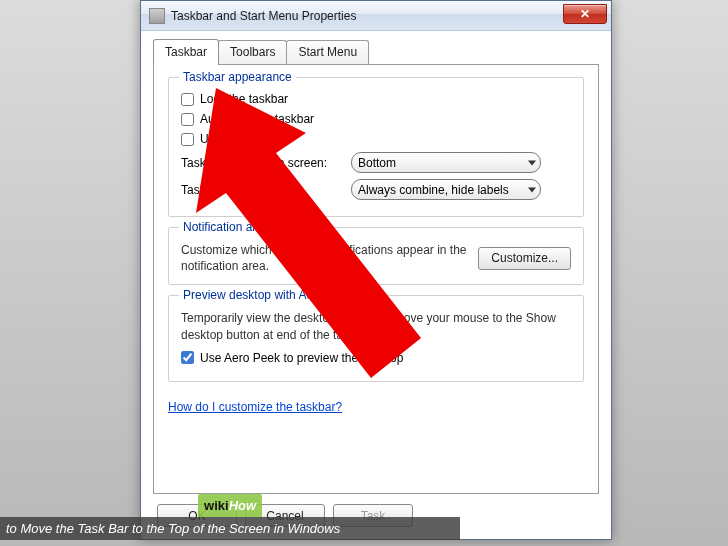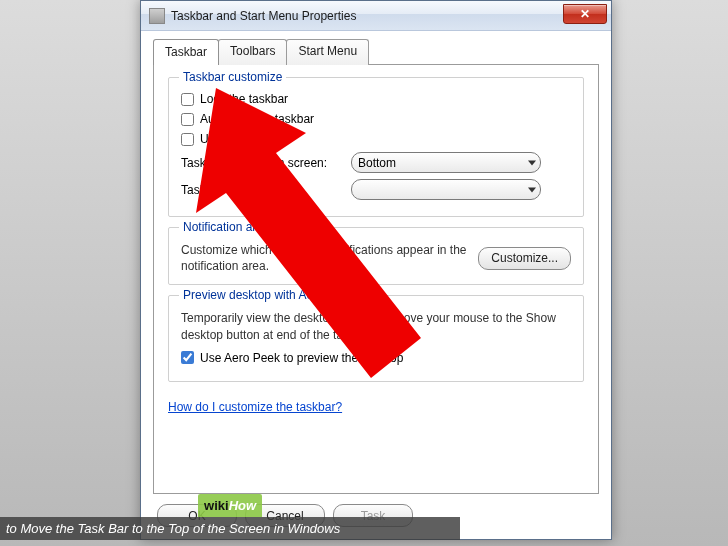--- a/index.html
+++ b/index.html
@@ -52,21 +52,21 @@
   .client {
     flex: 1;
     background: #fff;
     padding: 8px 12px 10px 12px;
     display: flex; flex-direction: column;
   }
   
   .tabstrip {
     display: flex;
     margin-bottom: -1px;
-    position: relative; z-index: 2;
+    position: relative; z-index: 2; align-items: center;
   }
   .tab {
     background: linear-gradient(#fdfdfd,#f0f0f0);
     border: 1px solid #9b9b9b;
     border-bottom: none;
     padding: 4px 11px 5px;
     margin-right: -1px;
     border-radius: 3px 3px 0 0;
     color: #222;
     cursor: default;
@@ -133,21 +133,21 @@
     border-left: 4px solid transparent;
     border-right: 4px solid transparent;
     border-top: 5px solid #333;
   }
   .desc { color: #333; line-height: 1.35; }
   .btn {
     height: 23px;
     padding: 0 12px;
     border: 1px solid #8a8a8a;
     background: linear-gradient(#fdfdfd,#e4e4e4);
-    border-radius: 10px;
+    border-radius: 3px;
     font-size: 12px;
     font-family: inherit;
     color: #222;
     cursor: default;
   }
   .btn.disabled { color: #9a9a9a; }
   .link { color: #0645d0; text-decoration: underline; cursor: pointer; }
   .notif-row { display:flex; align-items:center; gap:8px; }
   .notif-row .desc { flex:1; }
   .button-row {
@@ -203,21 +203,21 @@
   <div class="client">
     <div class="tabstrip">
       <div class="tab active">Taskbar</div>
       <div class="tab">Toolbars</div>
       <div class="tab">Start Menu</div>
     </div>
 
     <div class="tabpanel">
 
       <div class="group">
-        <span class="legend">Taskbar customize</span>
+        <span class="legend">Taskbar appearance</span>
 
         <div class="chkrow">
           <input type="checkbox" style="">
           <span>Lock the taskbar</span>
         </div>
         <div class="chkrow">
           <input type="checkbox" style="">
           <span>Auto-hide the taskbar</span>
         </div>
         <div class="chkrow">
@@ -228,20 +228,21 @@
         <div class="formrow">
           <span class="lbl">Taskbar location on screen:</span>
           <div class="combo">
             <span>Bottom</span>
             <span class="arrow"></span>
           </div>
         </div>
         <div class="formrow">
           <span class="lbl">Taskbar buttons:</span>
           <div class="combo">
+            <span>Always combine, hide labels</span>
             <span class="arrow"></span>
           </div>
         </div>
       </div>
 
       <div class="group">
         <span class="legend">Notification area</span>
         <div class="notif-row">
           <div class="desc">Customize which icons and notifications appear in the notification area.</div>
           <button class="btn">Customize...</button>

